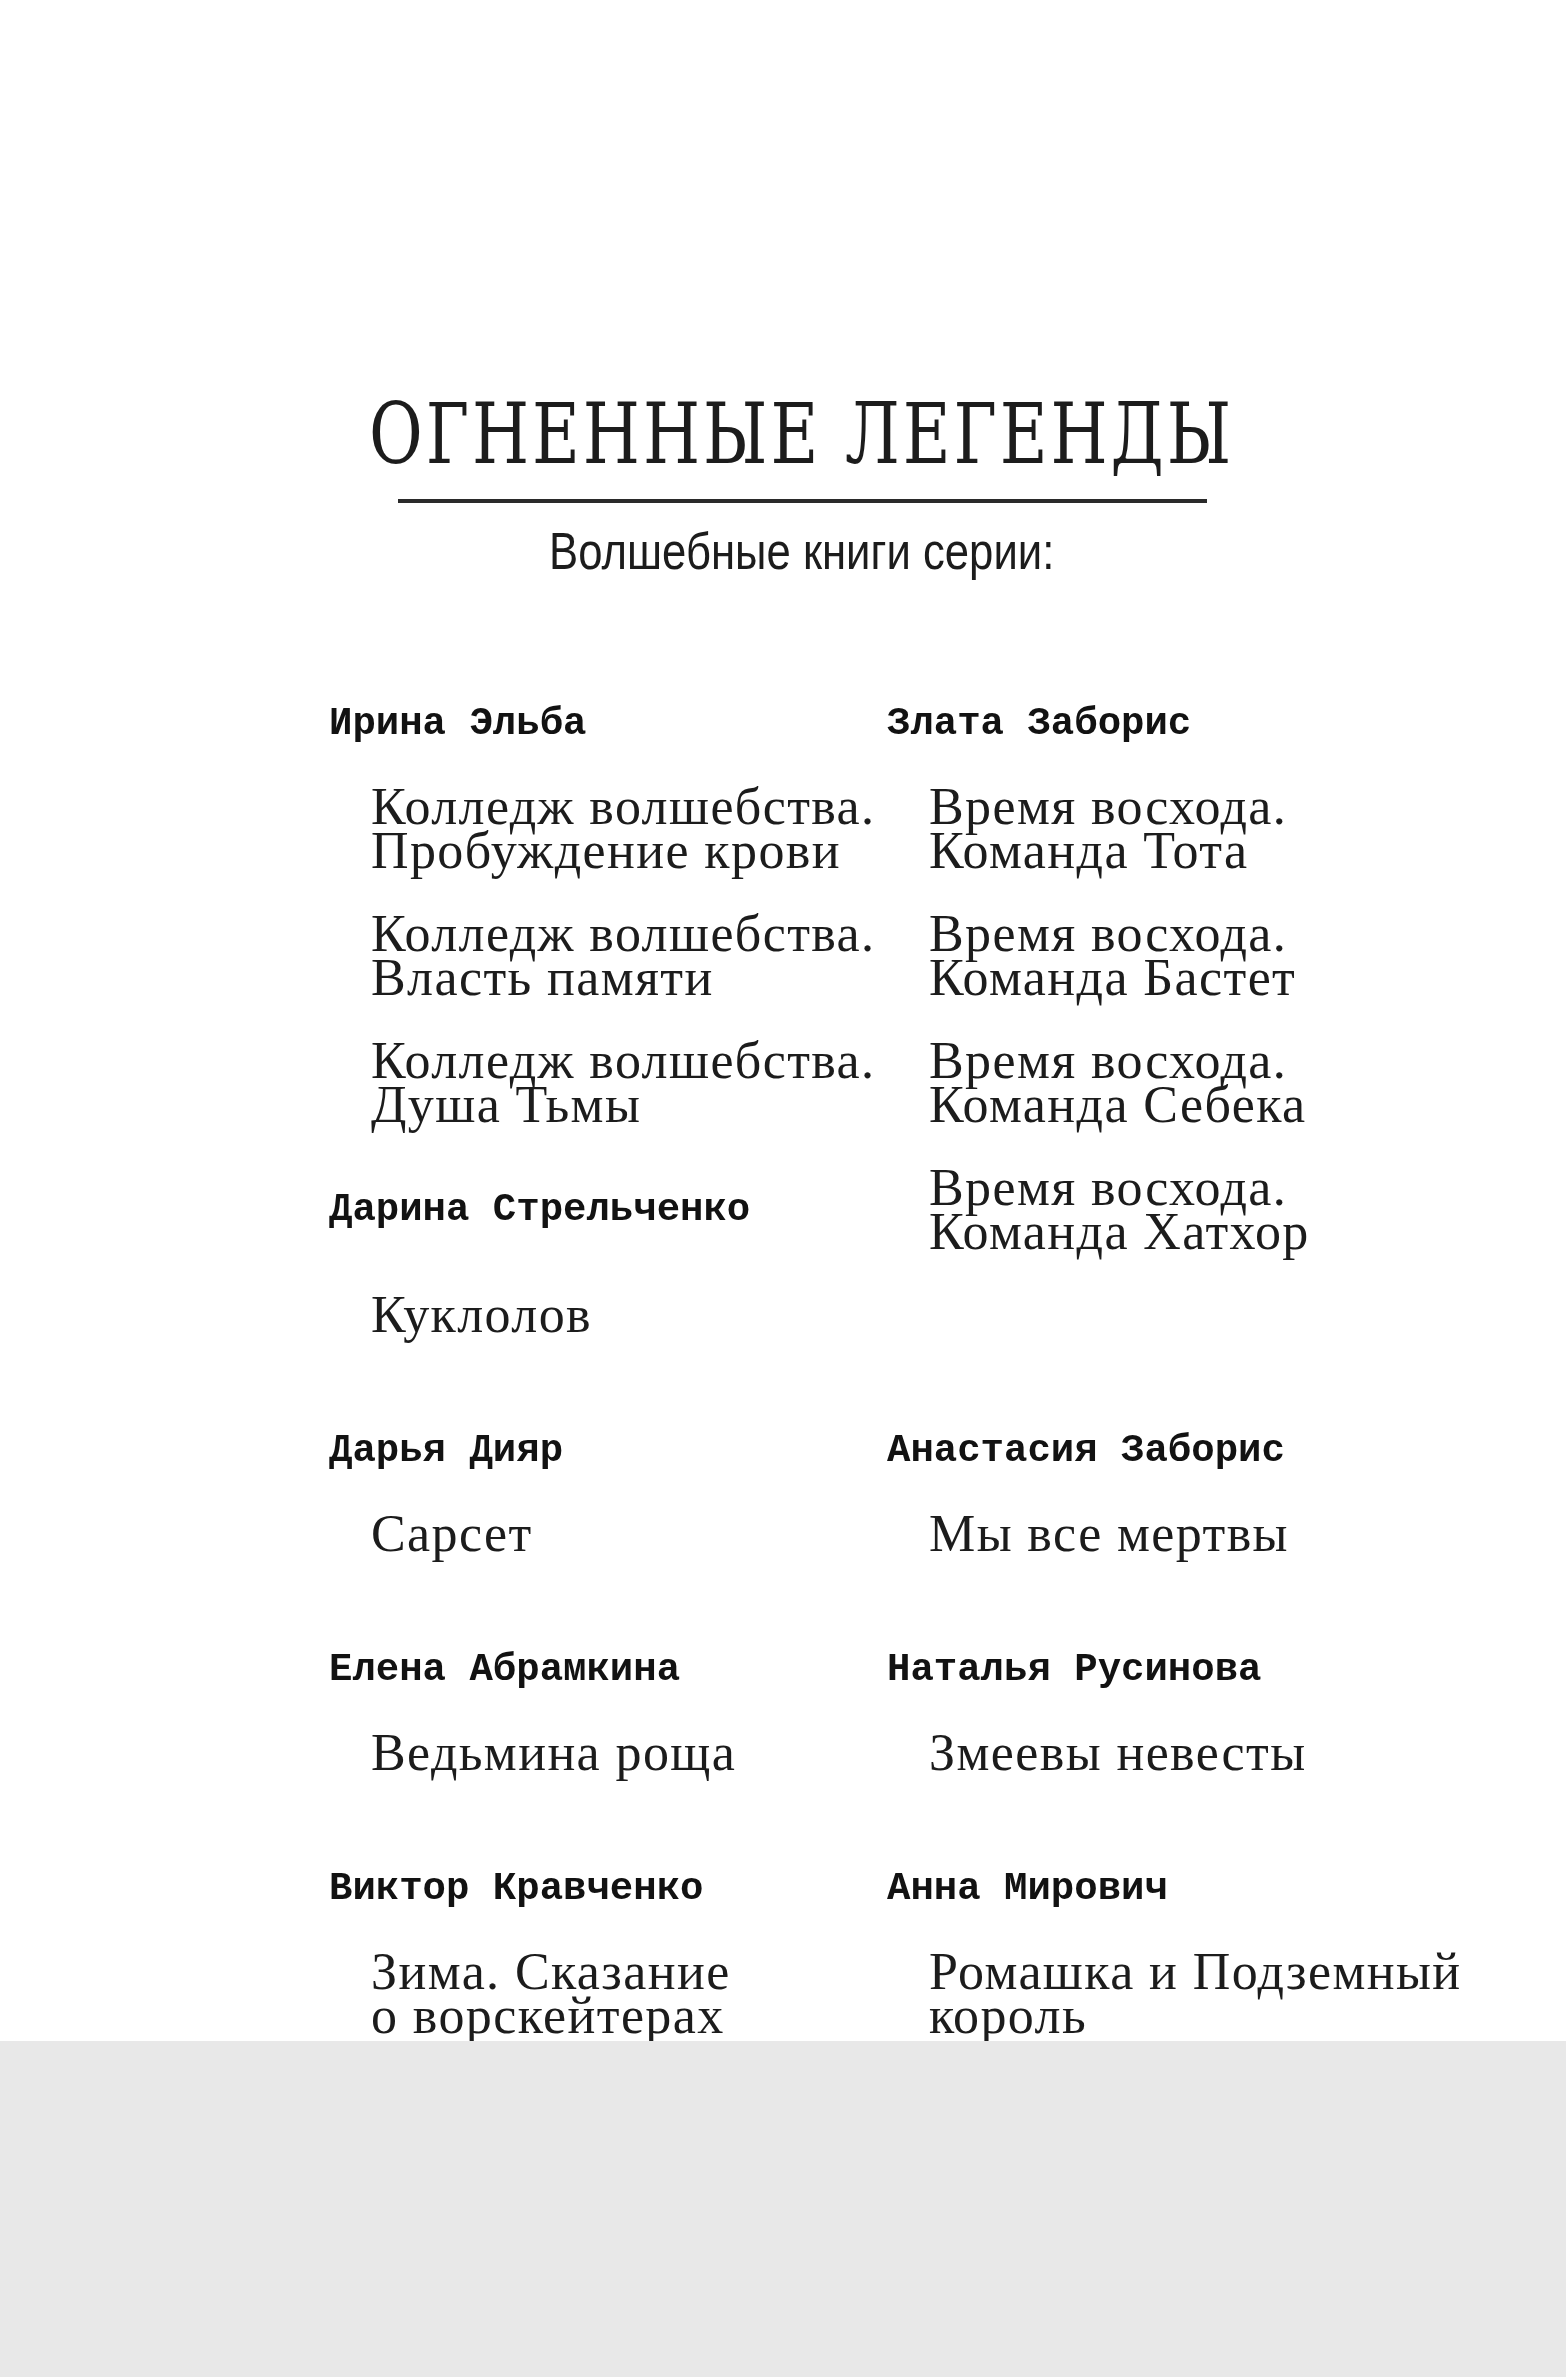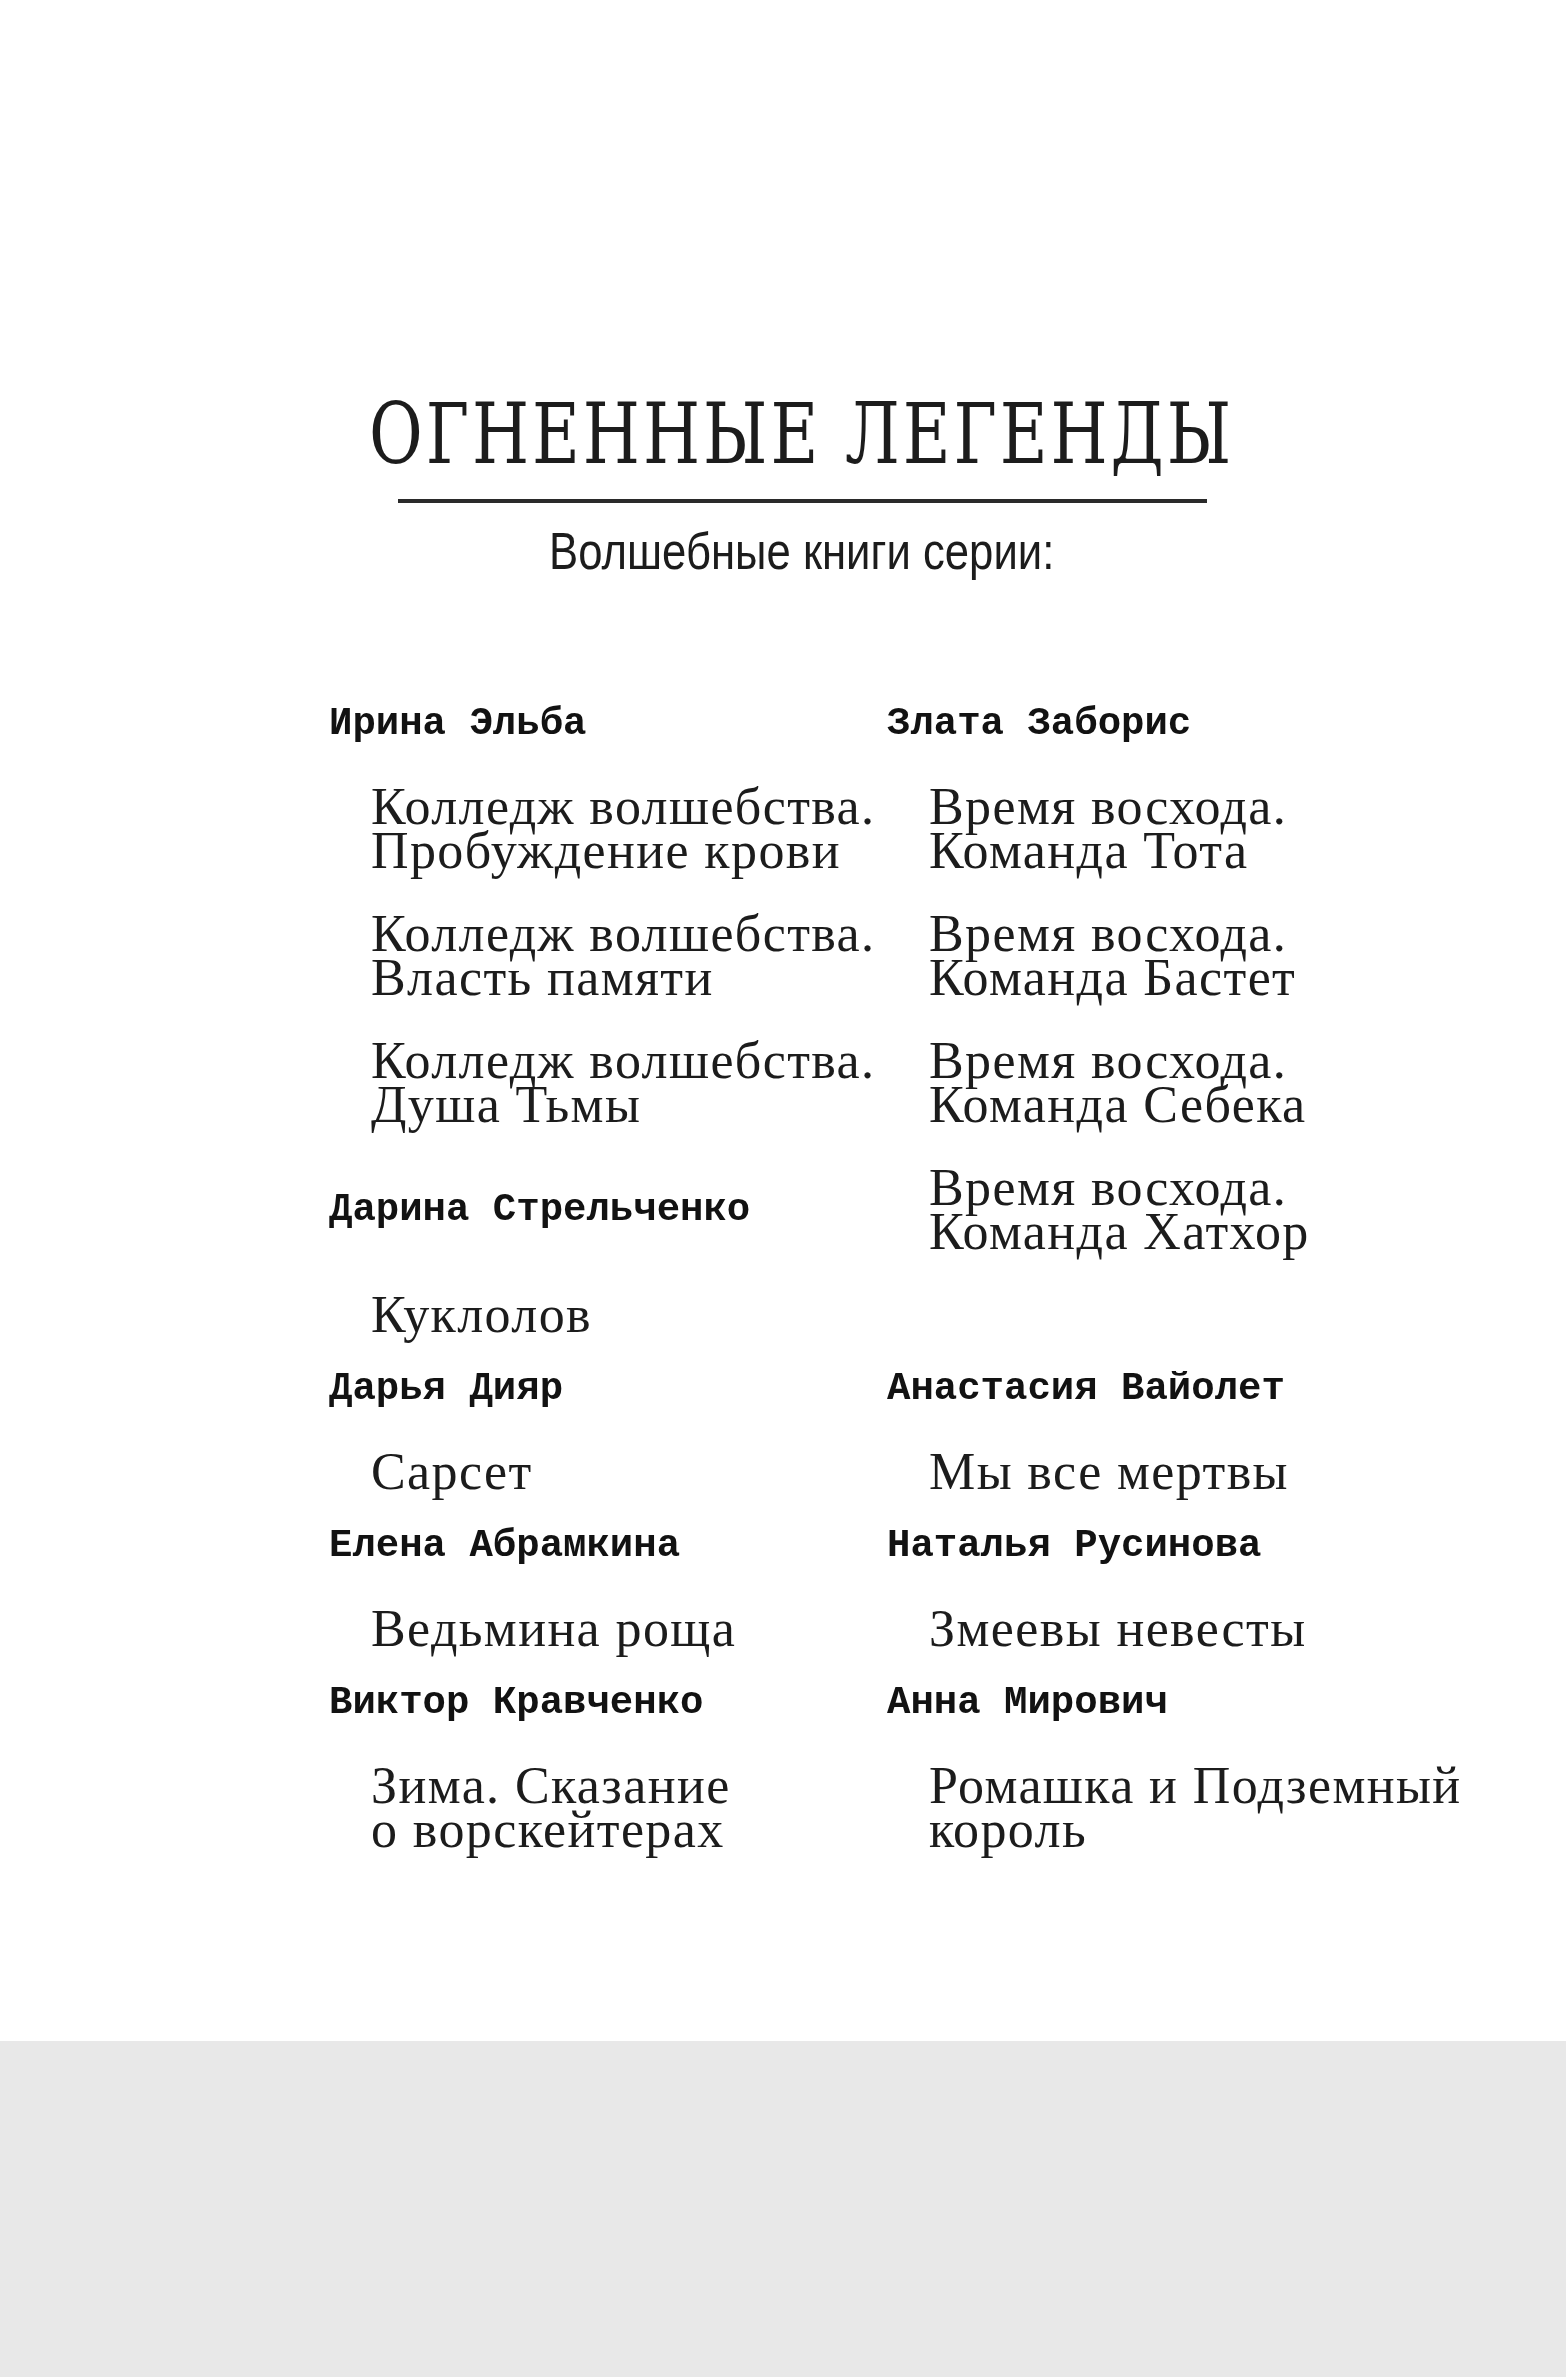--- a/index.html
+++ b/index.html
@@ -60,21 +60,21 @@
   .catalog {
     margin: 122px 0 0 329px;
     width: 1070px;
   }
   .row {
     display: grid;
     grid-template-columns: 558px 512px;
     align-items: start;
   }
   .row + .row { margin-top: 39px; }
-  .row + .row-authors { margin-top: 30px; }
+  .row + .row-authors { margin-top: 92px; }
   .cell-author {
     font-family: Liberation Mono, monospace;
     font-weight: 700;
     font-size: 39px;
     line-height: 44px;
     color: var(--author-text);
     white-space: nowrap;
   }
   .row-mixed .cell-author { align-self: center; }
   .cell-book {
@@ -122,21 +122,21 @@
       <div class="row row-mixed">
         <div class="cell cell-author">Дарина Стрельченко</div>
         <div class="cell cell-book">Время восхода.<br>Команда Хатхор</div>
       </div>
       <div class="row row-books">
         <div class="cell cell-book">Куклолов</div>
         <div class="cell cell-empty"></div>
       </div>
       <div class="row row-authors">
         <div class="cell cell-author">Дарья Дияр</div>
-        <div class="cell cell-author">Анастасия Вайолет</div>
+        <div class="cell cell-author">Анастасия Заборис</div>
       </div>
       <div class="row row-books">
         <div class="cell cell-book">Сарсет</div>
         <div class="cell cell-book">Мы все мертвы</div>
       </div>
       <div class="row row-authors">
         <div class="cell cell-author">Елена Абрамкина</div>
         <div class="cell cell-author">Наталья Русинова</div>
       </div>
       <div class="row row-books">

